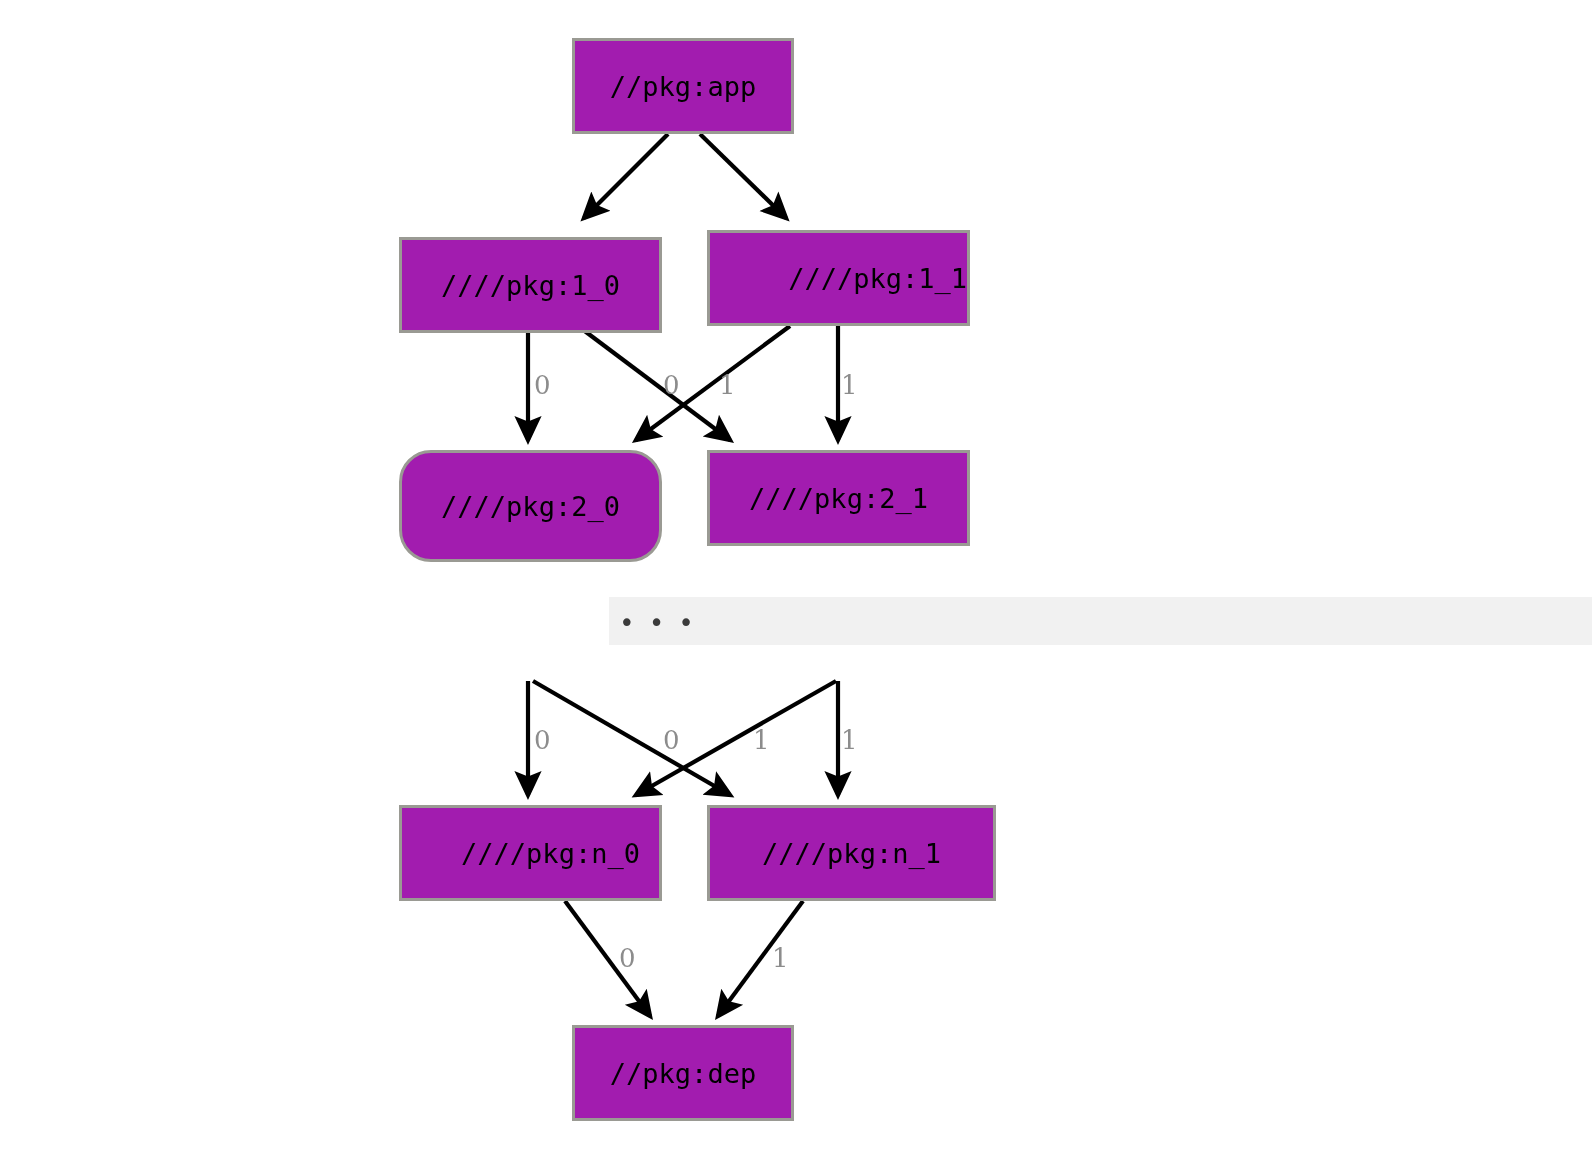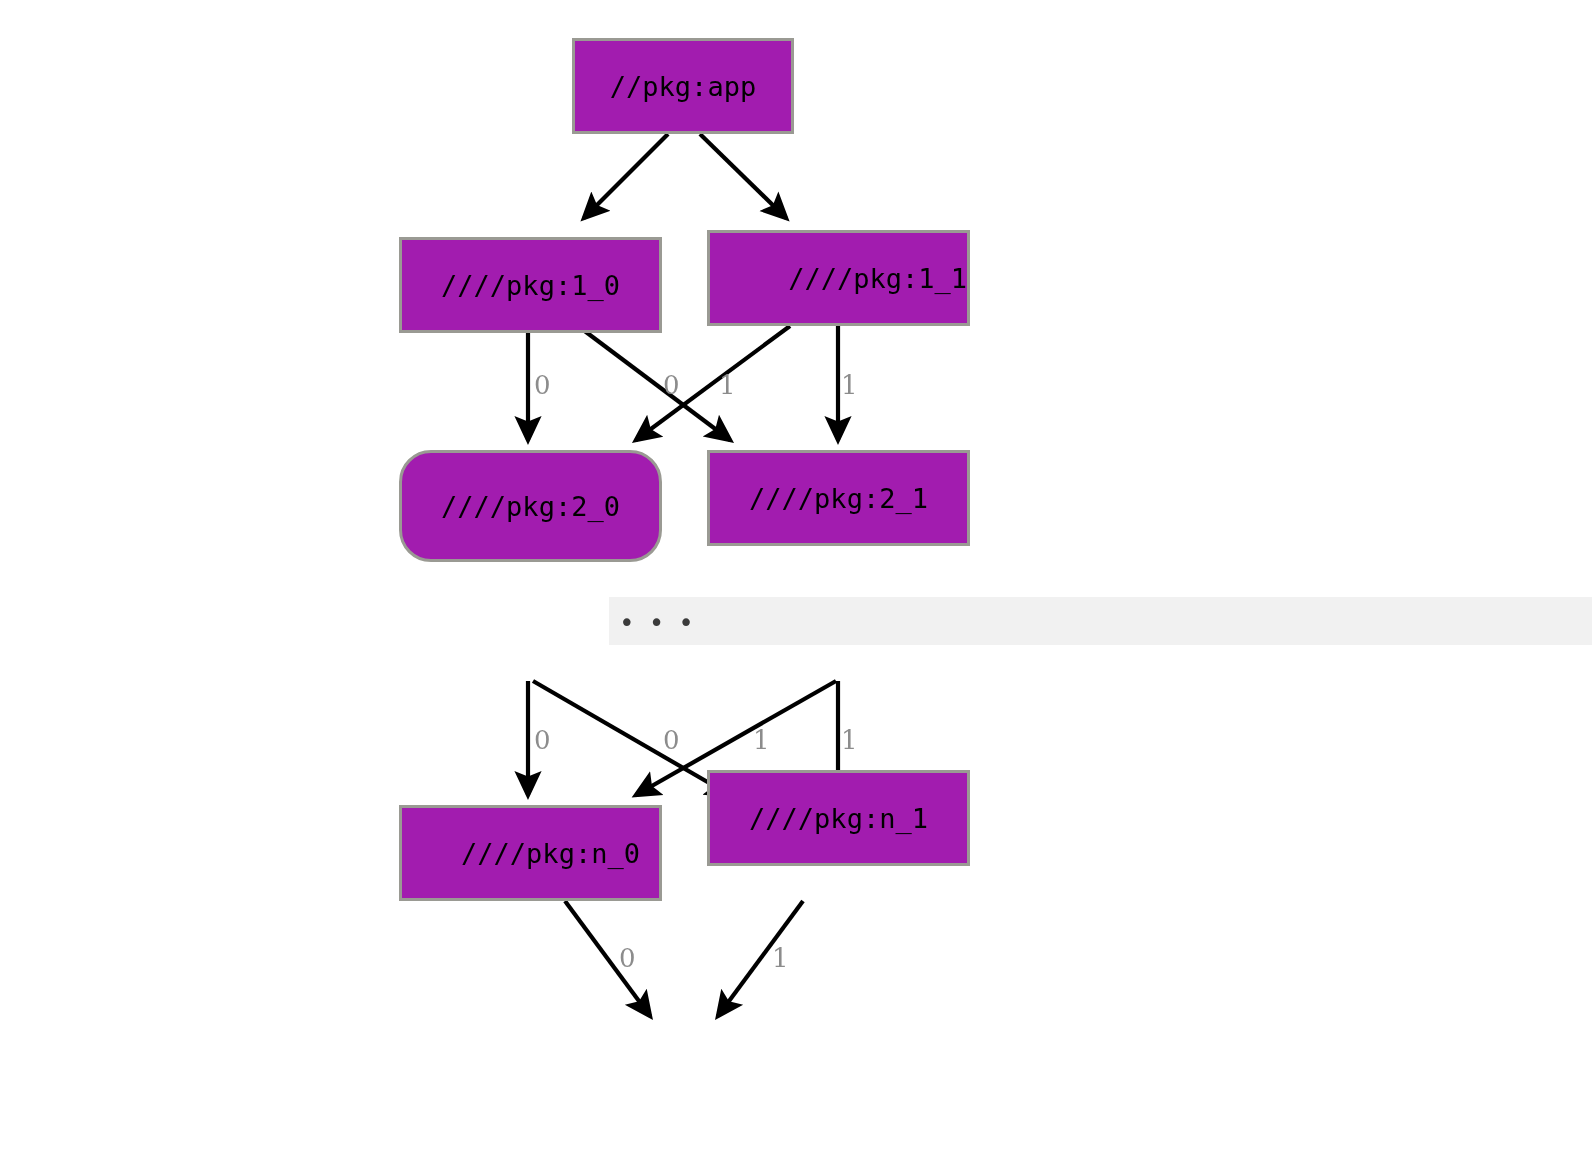--- a/index.html
+++ b/index.html
@@ -120,24 +120,27 @@
   </div>
 
   <div class="node" style="left:707px; top:450px; width:263px; height:96px;">
     <span class="node-label">////pkg:2_1</span>
   </div>
 
   <div class="node" style="left:399px; top:805px; width:263px; height:96px;padding-left:40px;">
     <span class="node-label">////pkg:n_0</span>
   </div>
 
-  <div class="node" style="left:707px; top:770px; width:263px; height:96px;">
+  <div class="node" style="left:707px; top:805px; width:289px; height:96px;">
     <span class="node-label">////pkg:n_1</span>
   </div>
 
+  <div class="node" style="left:572px; top:1025px; width:222px; height:96px;">
+    <span class="node-label">//pkg:dep</span>
+  </div>
 
   <span class="edge-label" style="left:534px; top:372px;">0</span>
   <span class="edge-label" style="left:663px; top:372px;">0</span>
   <span class="edge-label" style="left:719px; top:372px;">1</span>
   <span class="edge-label" style="left:841px; top:372px;">1</span>
 
   <span class="edge-label" style="left:534px; top:727px;">0</span>
   <span class="edge-label" style="left:663px; top:727px;">0</span>
   <span class="edge-label" style="left:753px; top:727px;">1</span>
   <span class="edge-label" style="left:841px; top:727px;">1</span>

